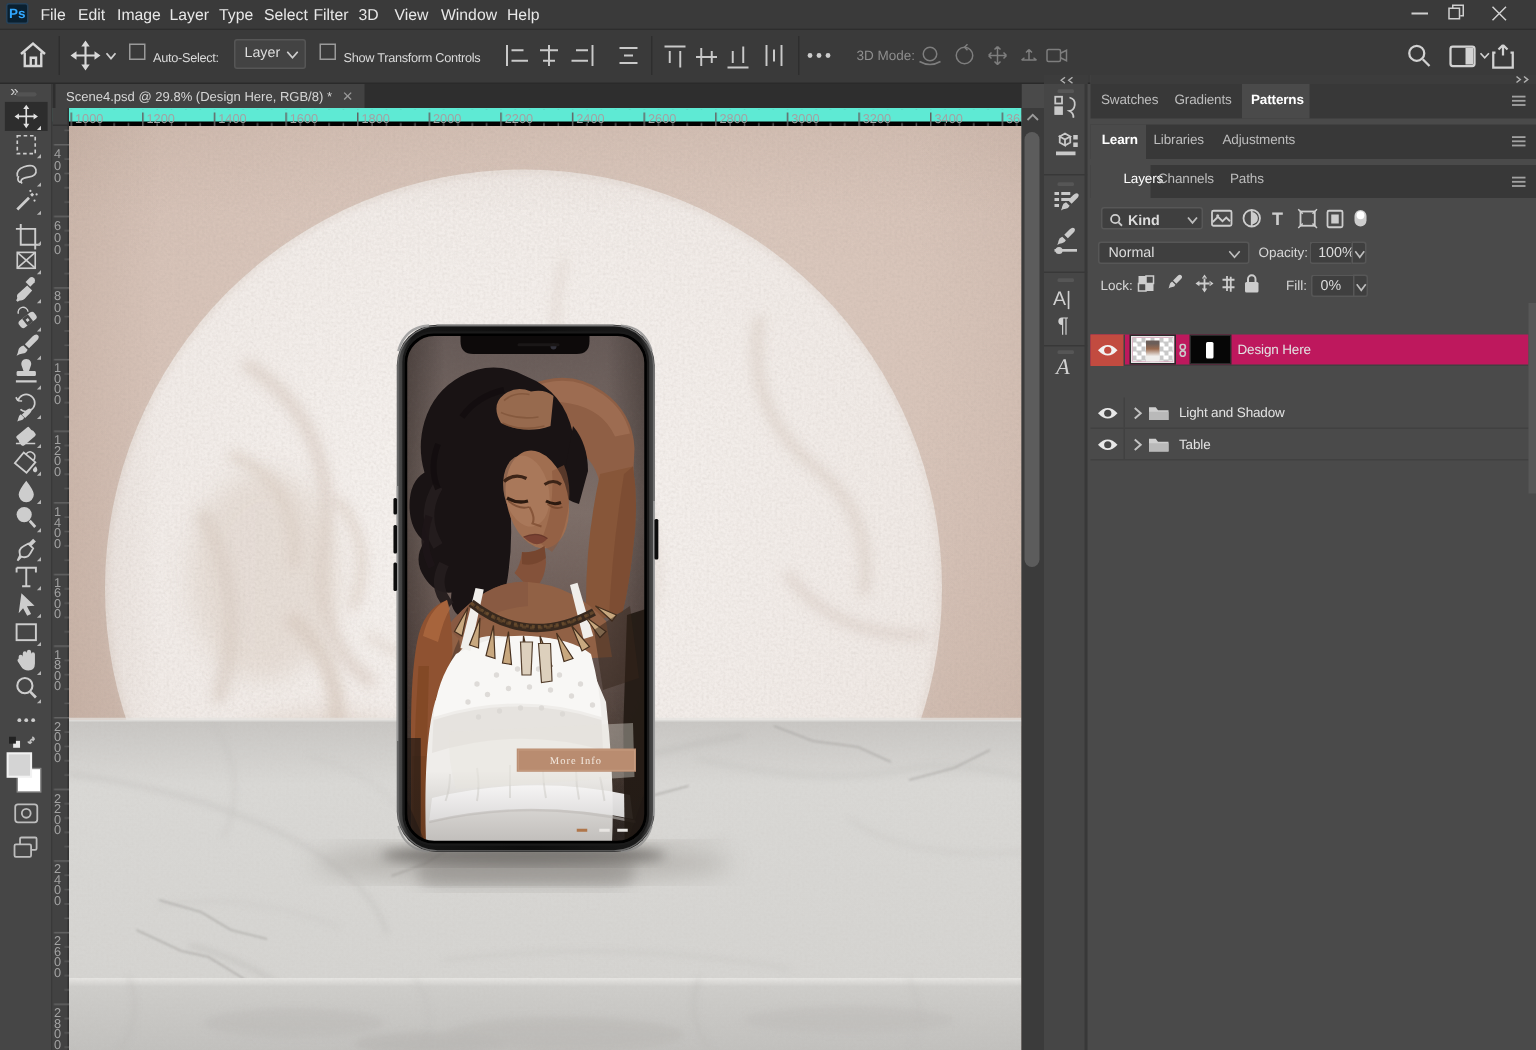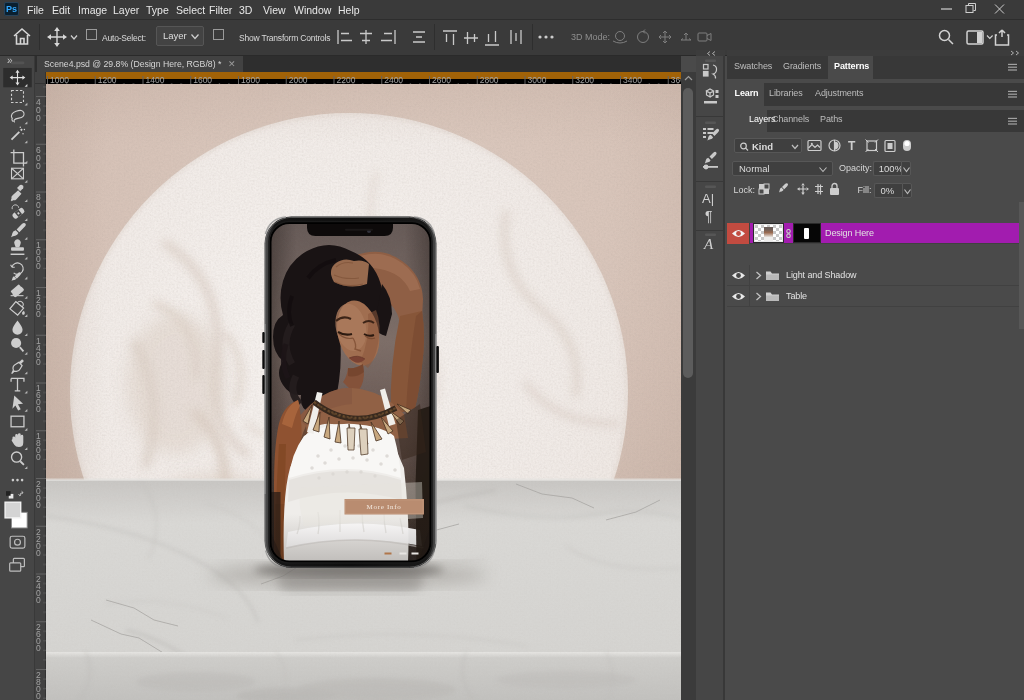--- a/index.html
+++ b/index.html
@@ -21,21 +21,21 @@
   .checkbox { position:absolute; top:9px; width:11px; height:11px; border:1px solid #9a9a9a; background:#3a3a3a; }
   .dropdown { position:absolute; background:#434343; border:1px solid #565656; border-radius:2px;
     color:#dedede; font-size:11px; }
 
   
   #tabbar { left:35px; top:56px; width:646px; height:16px; background:#2e2e2e; }
   #doctab { left:37px; top:56px; width:206px; height:16px; background:#424242; color:#d6d6d6;
     font-size:8.7px; line-height:16px; padding-left:7px; white-space:nowrap; overflow:hidden; }
 
   
-  #hruler { left:35px; top:72px; width:646px; height:12px; background:#a16207; border-bottom:5px solid #000000;text-decoration:underline; }
+  #hruler { left:35px; top:72px; width:646px; height:12px; background:#5eead4; border-bottom:3px solid #000000;text-decoration:underline; }
   #vruler { left:35px; top:84px; width:11px; height:616px; background:#424242; border-right:1px solid #333; }
 
   
   #tools { left:0; top:56px; width:35px; height:644px; background:#464646; border-right:1px solid #393939; }
 
   
   #canvas { left:46px; top:84px; width:635px; height:616px; background:#d6c1b6; }
 
   
   #vscroll { left:681px; top:72px; width:15px; height:628px; background:#3b3b3b; }
@@ -94,21 +94,21 @@
       <path d="M71 15.5 l3 3.5 3 -3.5" stroke="#cfcfcf" stroke-width="1.2" fill="none"></path>
     </svg>
     <span class="checkbox abs" style="left:86px"></span>
     <span class="opttext" style="left:102px">Auto-Select:</span>
     <div class="dropdown" style="left:156px;top:6px;width:48px;height:20px;line-height:18px;padding-left:6px;font-size:9.5px">Layer
       <svg width="8" height="6" style="position:absolute;right:4px;top:7px">
           <path d="M0.5 0.5 l3.5 4 3.5 -4" stroke="#cfcfcf" stroke-width="1.2" fill="none"></path>
         </svg>
     </div>
     <span class="checkbox abs" style="left:213px"></span>
-    <span class="opttext" style="left:239px">Show Transform Controls</span>
+    <span class="opttext" style="left:229px">Show Transform Controls</span>
     <svg class="abs" style="left:330px;top:0" width="694" height="35" viewBox="330 0 694 35">
 
       <g stroke="#c9c9c9" stroke-width="1.3" fill="none">
         <path d="M338 10 v14 M341 13.5 h8 M341 20.5 h11"></path>
         <path d="M366 10 v14 M360 13.5 h12 M362 20.5 h8" transform="translate(0,0)"></path>
         <path d="M395 10 v14 M384 13.5 h8 M381 20.5 h11"></path>
         <path d="M413 12 h12 M413 22 h12 M416 17 h6"></path>
       </g>
       <rect x="434" y="4" width="1" height="26" fill="#2e2e2e"></rect>
       <g stroke="#c9c9c9" stroke-width="1.3" fill="none">
@@ -824,21 +824,21 @@
       </g>
     </svg>
     <span class="prow-label" style="left:130.4px;top:135px;font-size:9px">Fill:</span>
     <div class="field" style="left:147.4px;top:132.5px;width:28px;height:15px;line-height:14px;padding-left:5px;border-right:none;border-radius:2px 0 0 2px">0%</div>
     <div class="field" style="left:175.4px;top:132.5px;width:10px;height:15px;border-radius:0 2px 2px 0">
       <svg width="8" height="6" style="position:absolute;left:1px;top:5px">
           <path d="M0.5 0.5 l3 4 3 -4" stroke="#bdbdbd" stroke-width="1.1" fill="none"></path>
         </svg>
     </div>
 
-    <div class="layerrow" style="top:172.6px;background:#a21caf">
+    <div class="layerrow" style="top:172.6px;background:#be185d">
       <div class="eyecell" style="background:#c24b40;height:21px"></div>
       <svg class="abs" style="left:4px;top:5px" width="15" height="11" viewBox="0 0 15 11">
           <path d="M1 5.5 Q7.5 -1.5 14 5.5 Q7.5 12.5 1 5.5 z" fill="#f2f2f2"></path>
           <circle cx="7.5" cy="5.5" r="2.4" fill="#c24b40"></circle>
         </svg>
 
       <div class="abs" style="left:26.5px;top:1.5px;width:29px;height:18px;border:1.5px solid #e8e8e8;outline:1px solid #2a2a2a;background:
         repeating-conic-gradient(#ffffff 0% 25%, #c8c8c8 0% 50%);background-size:6px 6px;">
         <div class="abs" style="left:9px;top:2px;width:9px;height:14px;background:linear-gradient(#6b5e59 15%,#9a6b50 40%,#efeeec 75%)"></div>
       </div>

